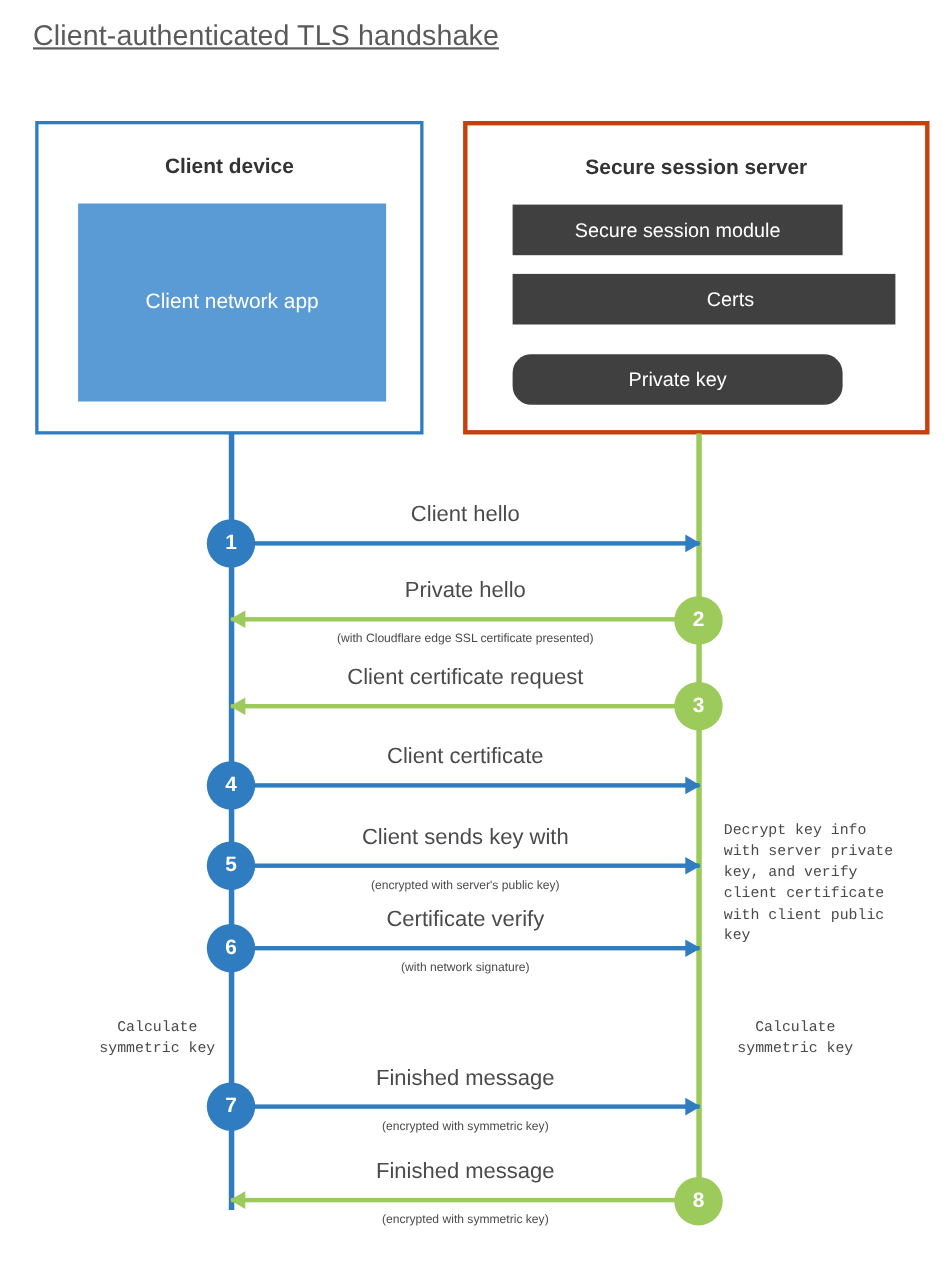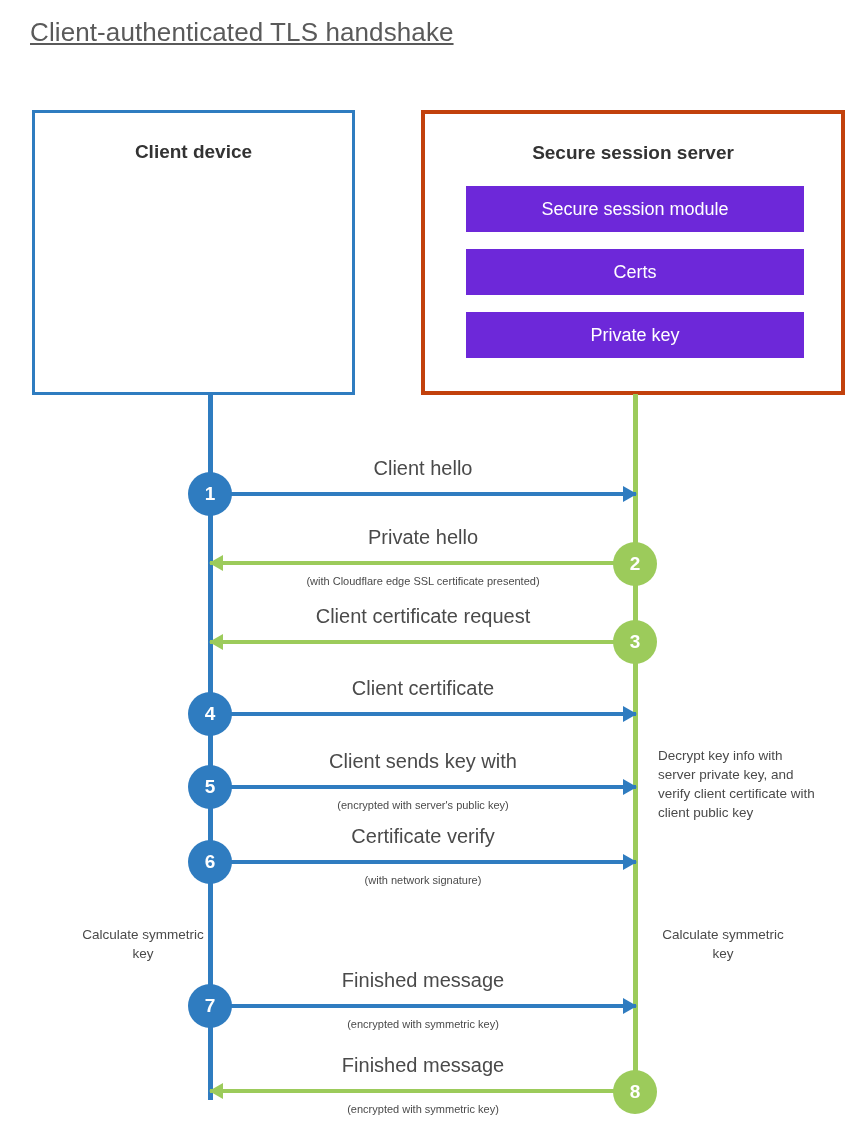--- a/index.html
+++ b/index.html
@@ -36,21 +36,21 @@
 
   
   .party-box {
     position: absolute;
     box-sizing: border-box;
     background: #ffffff;
   }
   .party-box.client {
     left: 32px;
     top: 110px;
-    width: 323px;
+    width: 353px;
     height: 285px;
     border: 3px solid #2f7cc0;
   }
   .party-box.server {
     left: 421px;
     top: 110px;
     width: 424px;
     height: 285px;
     border: 4px solid #c2410c;
   }
@@ -77,32 +77,32 @@
     display: flex;
     align-items: center;
     justify-content: center;
     text-align: center;
     line-height: 1.3;
   }
 
   .server-module {
     position: absolute;
     left: 41px;
-    width: 338px;
+    width: 300px;
     height: 46px;
-    background: #6d28d9;
+    background: #404040;
     color: #ffffff;
     font-size: 18px;
     display: flex;
     align-items: center;
     justify-content: center;
   }
   .server-module.m0 { top: 72px; }
-  .server-module.m1 { top: 135px; }
-  .server-module.m2 { top: 198px; }
+  .server-module.m1 { top: 135px; padding-left: 48px; }
+  .server-module.m2 { top: 208px; border-radius: 17px; }
 
   
   .lifeline {
     position: absolute;
     width: 5px;
   }
   .lifeline.client {
     left: 208px;
     top: 394px;
     height: 706px;
@@ -184,20 +184,21 @@
     top: 14px;
     white-space: nowrap;
   }
 
   
   .side-note {
     position: absolute;
     font-size: 13.5px;
     line-height: 1.42;
     color: #4a4a4a;
+    font-family: Liberation Mono, monospace;
   }
   .side-note.left-note {
     left: 78px;
     top: 925px;
     width: 130px;
     text-align: center;
   }
   .side-note.right-note-keys {
     left: 658px;
     top: 925px;
@@ -213,20 +214,21 @@
 </style>
 </head>
 <body>
 
 <div id="diagram-root">
 
   <div class="page-title">Client-authenticated TLS handshake</div>
 
   <div class="party-box client">
     <div class="party-title">Client device</div>
+    <div class="client-app-box">Client network app</div>
   </div>
 
   <div class="party-box server">
     <div class="party-title">Secure session server</div>
     <div class="server-module m0">Secure session module</div>
     <div class="server-module m1">Certs</div>
     <div class="server-module m2">Private key</div>
   </div>
 
   <div class="lifeline client"></div>

